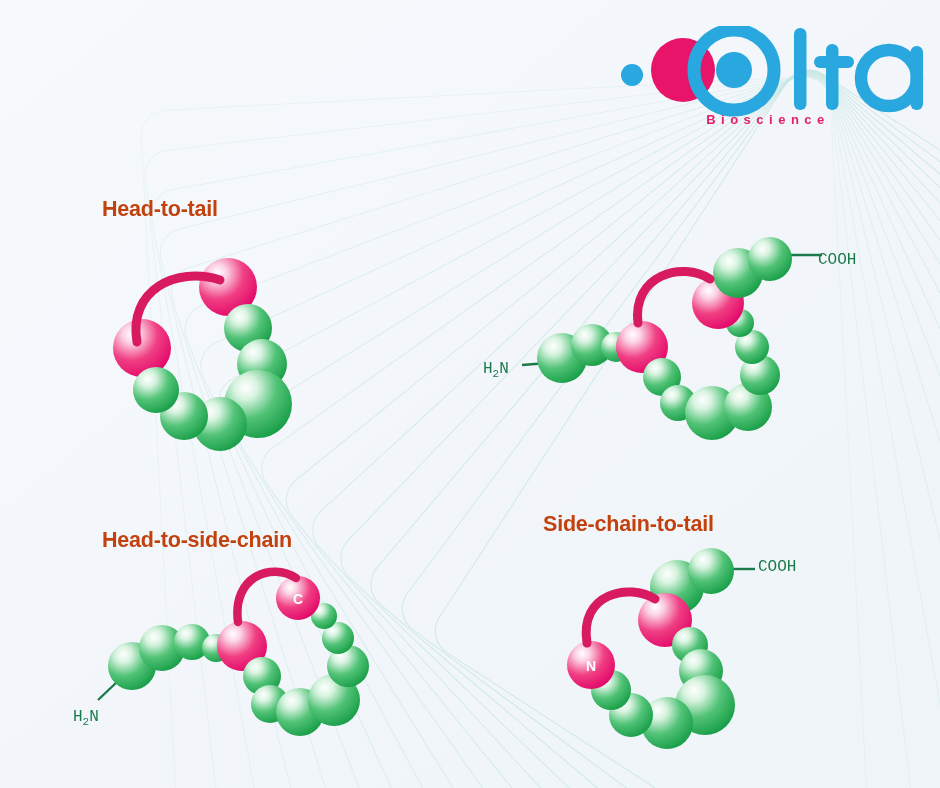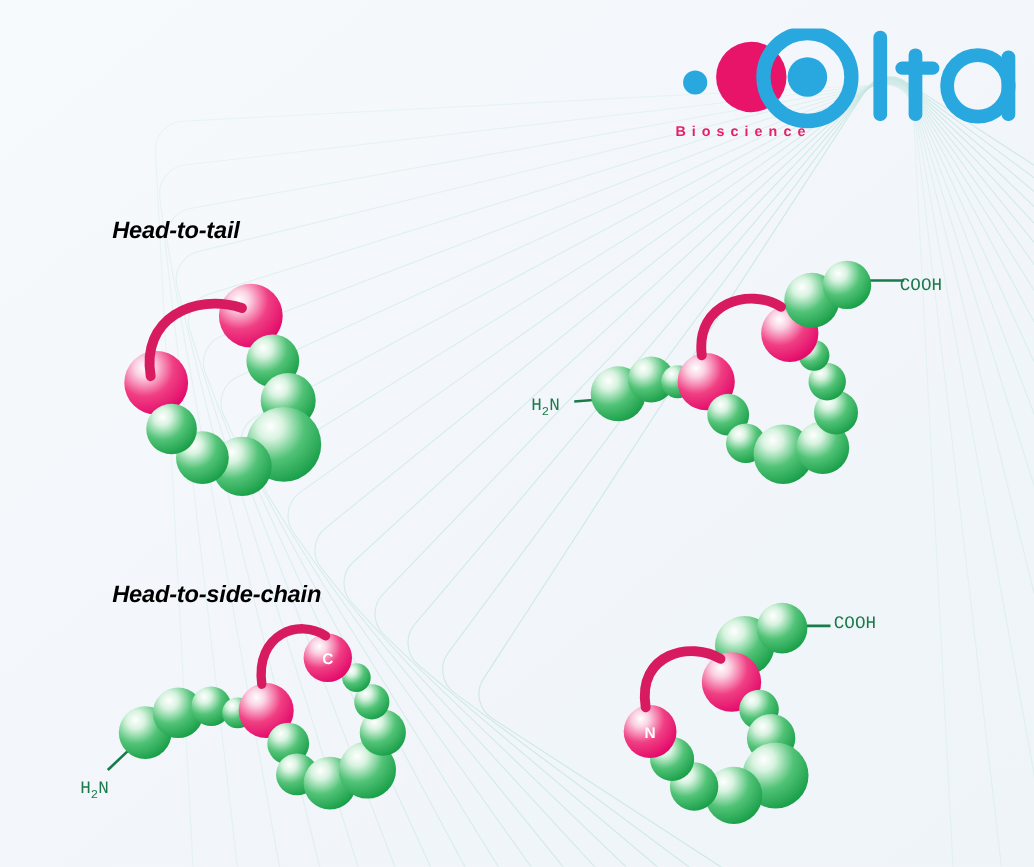--- a/index.html
+++ b/index.html
@@ -11,34 +11,33 @@
   }
   #stage{position:absolute;inset:0;width:940px;height:788px;overflow:hidden;}
 
   
   .bg-fan{position:absolute;inset:0;width:940px;height:788px;}
 
   
   .logo{position:absolute;left:614px;top:26px;width:310px;height:110px;}
   .logo-tag{
     position:absolute;left:0;top:86px;width:308px;
-    text-align:left;
+    text-align:center;
     font-size:13px;font-weight:bold;letter-spacing:5.5px;
     color:#e51f68;
     font-family:"Liberation Sans", sans-serif;
   }
 
   
   .ptitle{
     position:absolute;
     font-size:21.5px;font-weight:bold;
-    color:#000000;
+    color:#c2410c;
     letter-spacing:-0.2px;
     white-space:nowrap;
-    font-style:italic;
   }
   #t1{left:102px;top:197px;}
   #t2{left:543px;top:197px;}
   #t3{left:102px;top:512px;margin-top:16px;}
   #t4{left:543px;top:512px;}
 
   
   .mlabel{
     position:absolute;
     font-size:16px;
@@ -109,20 +108,21 @@
       <rect x="200" y="30" width="40" height="12" rx="6" fill="#29a8df"></rect>
 
       <circle cx="275" cy="52" r="28" fill="none" stroke="#29a8df" stroke-width="12.5"></circle>
       <rect x="296.5" y="20" width="12.5" height="64" rx="6" fill="#29a8df"></rect>
     </svg>
     <div class="logo-tag">Bioscience</div>
   </div>
 
   <div class="ptitle" id="t1">Head-to-tail</div>
   <div class="ptitle" id="t3">Head-to-side-chain</div>
+  <div class="ptitle" id="t4">Side-chain-to-tail</div>
 
   <svg width="0" height="0" style="position:absolute">
     <defs>
       <radialGradient id="gGreen" cx="32%" cy="26%" r="78%">
         <stop offset="0%" stop-color="#ffffff"></stop>
         <stop offset="22%" stop-color="#d8f3e0"></stop>
         <stop offset="58%" stop-color="#52c377"></stop>
         <stop offset="100%" stop-color="#1a9f49"></stop>
       </radialGradient>
       <radialGradient id="gPink" cx="32%" cy="26%" r="78%">

